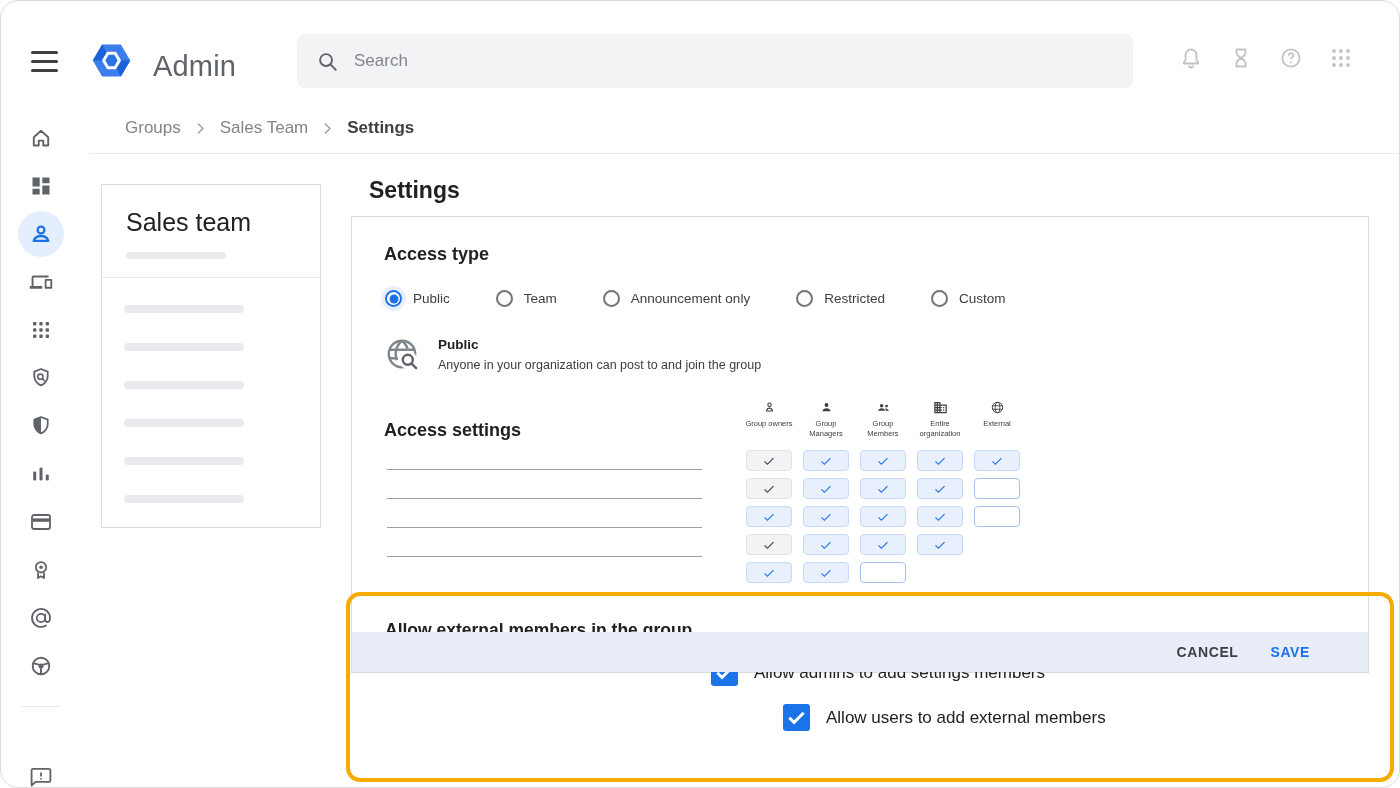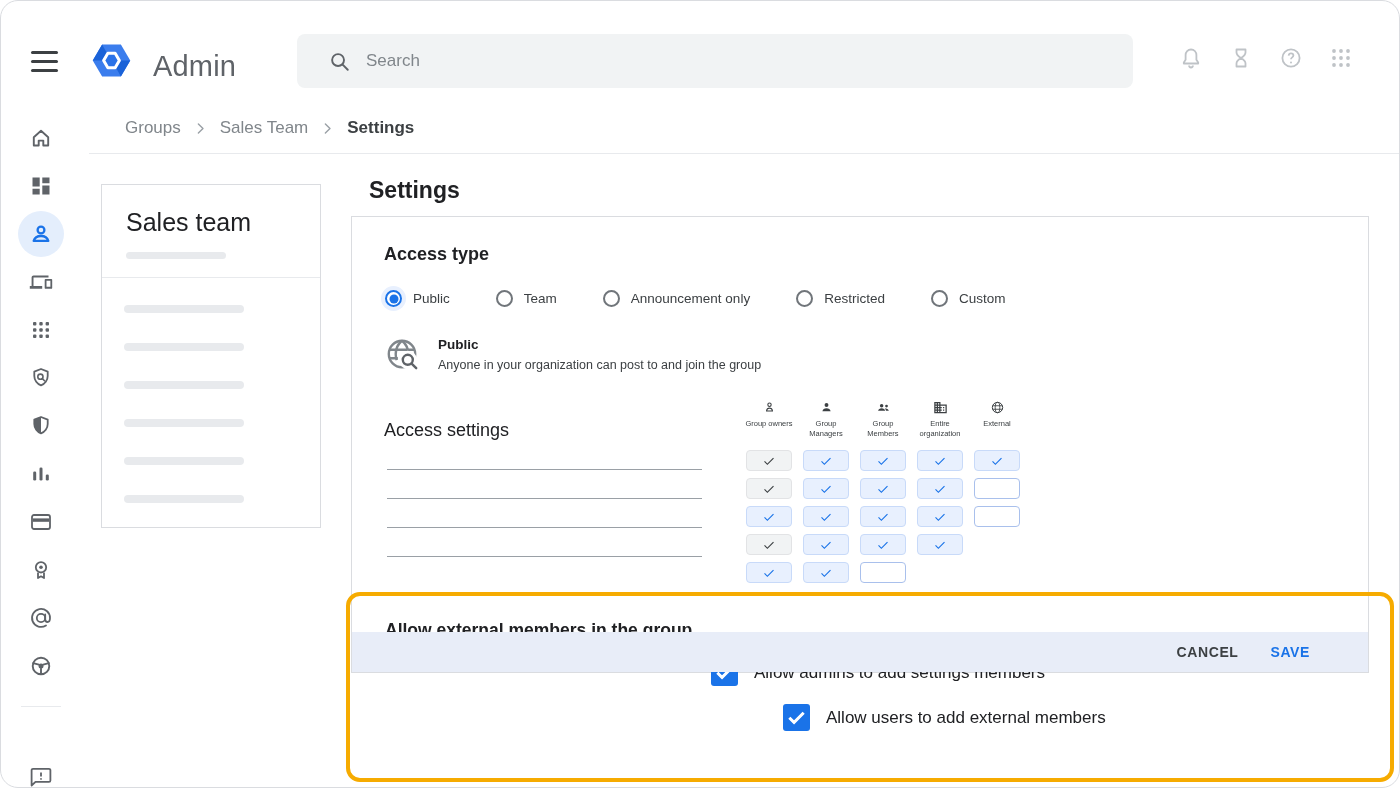--- a/index.html
+++ b/index.html
@@ -10,21 +10,21 @@
   }
   svg { display:block; }
 
   
   .hamburger { position:absolute; left:30px; top:50px; width:28px; height:22px; cursor:pointer; }
   .hamburger span { display:block; width:27px; height:3px; background:#3c4043; border-radius:2px; margin-bottom:6px; }
   .logo { position:absolute; left:88px; top:37px; width:45px; height:45px; }
   .app-title { position:absolute; left:152px; top:43px; font-size:29px; color:#5f6368; letter-spacing:.2px;margin-top:6px; }
   .searchbar {
     position:absolute; left:296px; top:33px; width:836px; height:54px;
-    background:#f1f3f4; border-radius:8px; display:flex; align-items:center; gap:15px; padding-left:31px;
+    background:#f1f3f4; border-radius:8px; display:flex; align-items:center; gap:15px; padding-left:19px;
   }
   .searchbar .s-icon { width:23px; height:23px; color:#5f6368; }
   .searchbar input {
     flex:1; border:none; background:transparent; outline:none;
     font-size:17px; color:#3c4043; font-family:inherit;
   }
   .searchbar input::placeholder { color:#80868b; }
   .topbar-right { position:absolute; right:46px; top:45px; display:flex; gap:26px; }
   .tb-icon { width:24px; height:24px; color:#bfc3c7; cursor:pointer; }
   .tb-icon svg { width:100%; height:100%; }
@@ -69,21 +69,21 @@
     content:""; position:absolute; left:50%; top:50%; width:9px; height:9px;
     transform:translate(-50%,-50%); background:#1a73e8; border-radius:50%;
   }
   .radio-label { font-size:13.5px; color:#3c4043; }
 
   .info-block { position:absolute; left:31px; top:118px; display:flex; gap:15px; }
   .info-icon { width:40px; height:40px; }
   .info-title { font-size:13.5px; font-weight:bold; color:#202124; margin-top:2px; }
   .info-desc { font-size:12.5px; color:#3c4043; margin-top:6px; }
 
-  .as-heading { position:absolute; left:32px; top:203px; font-size:18px; font-weight:normal; color:#202124; }
+  .as-heading { position:absolute; left:32px; top:203px; font-size:18px; font-weight:bold; color:#202124; }
   .underlines { position:absolute; left:35px; top:252px; width:315px; }
   .u-line { height:1px; background:#9aa0a6; margin-bottom:28px; }
 
   .perm-table { position:absolute; left:394px; top:183px; width:274px; }
   .pt-header { display:flex; gap:11px; }
   .pt-col { width:46px; display:flex; flex-direction:column; align-items:center; }
   .pt-col .hdr-icon { width:15px; height:15px; color:#3c4043; }
   .pt-col .hdr-label { font-size:7.5px; line-height:1.35; color:#3c4043; text-align:center; margin-top:4px; width:54px; }
   .pt-rows { margin-top:11px; display:flex; flex-direction:column; gap:7px; }
   .pt-row { display:flex; gap:11px; }

